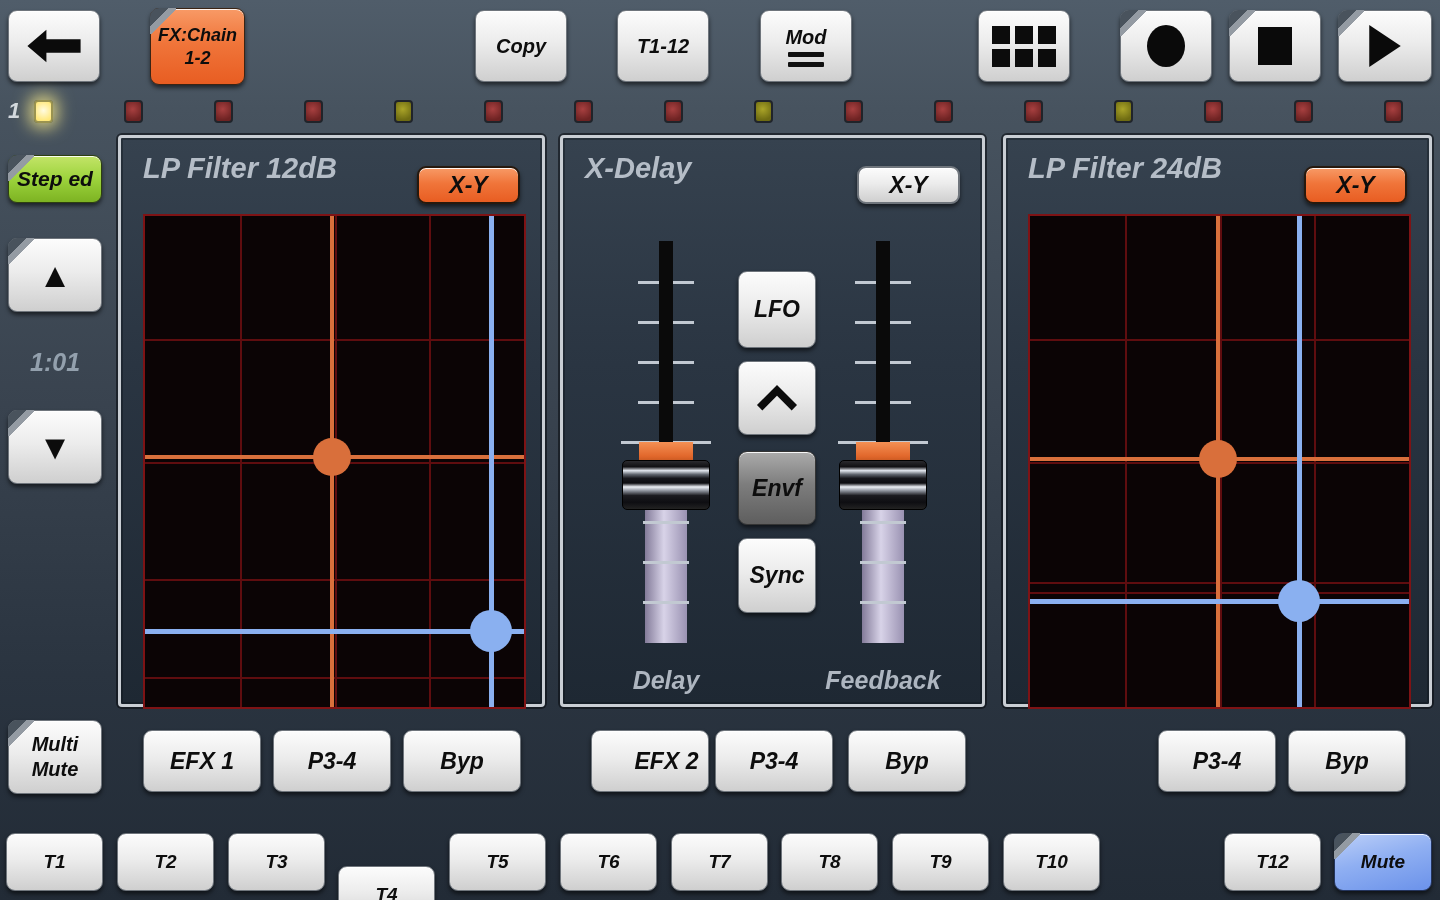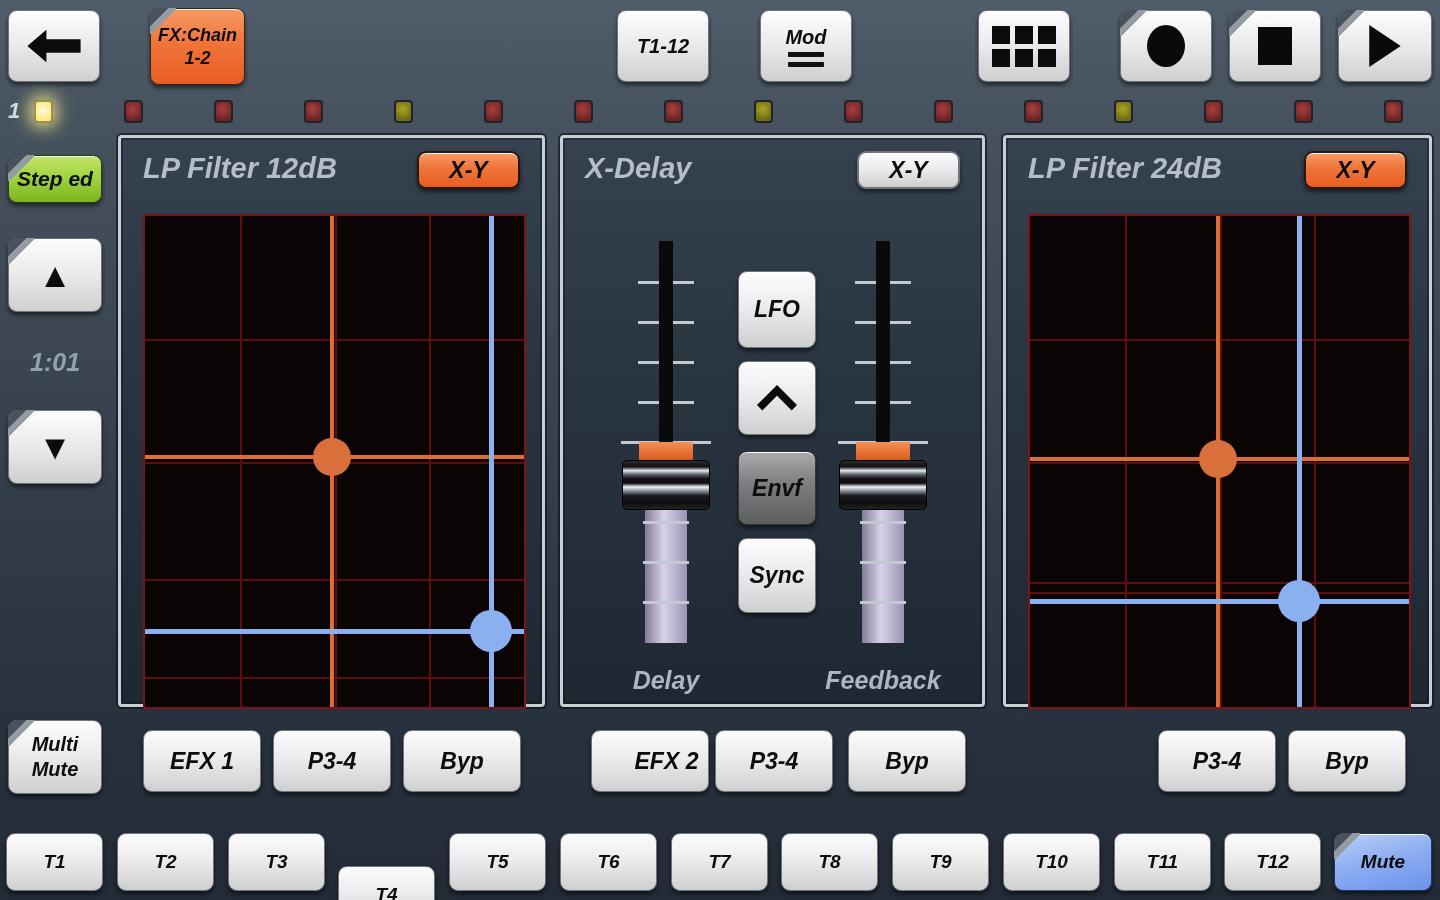--- a/index.html
+++ b/index.html
@@ -42,21 +42,21 @@
   .led-lit{background:radial-gradient(circle at 50% 45%,#fffbe0,#ffe87a 80%);border-color:#9a9350;
            box-shadow:0 0 16px 5px rgba(255,240,140,.75);}
   
   .panel{
     position:absolute;top:135px;height:572px;border-radius:4px;
     border:3px solid #c9ced4;
     background:linear-gradient(180deg,#36424f 0%,#2a3542 40%,#1e2833 100%);
     box-shadow:0 0 0 2px rgba(10,14,19,.6), inset 0 0 0 2px rgba(10,14,19,.35);
   }
   .ptitle{position:absolute;left:22px;top:14px;margin:0;font-size:29px;font-style:italic;font-weight:bold;color:#b5bdc7;}
-  .xy{top:13px;right:22px;width:103px;height:38px;font-size:23px;border-width:2px;}
+  .xy{top:28px;right:22px;width:103px;height:38px;font-size:23px;border-width:2px;}
   .xy.orange{border-color:#26190e;}
   .fxb{top:592px;width:118px;height:62px;font-size:23px;}
   
   .pad{position:absolute;left:22px;top:76px;width:383px;height:495px;background:#0b0405;border:2px solid #7e1315;}
   .glv{position:absolute;top:0;bottom:0;width:2px;background:#5f0d0f;}
   .glh{position:absolute;left:0;right:0;height:2px;background:#5f0d0f;}
   .ch-h{position:absolute;left:0;right:0;height:4px;margin-top:-2px;z-index:1;}
   .ch-v{position:absolute;top:0;bottom:0;width:4px;margin-left:-2px;z-index:1;}
   .ch-h.co{background:#d9703c;} .ch-v.co{background:#d9703c;}
   .ch-h.cb{background:#8ab0f0;height:5px;z-index:2;} .ch-v.cb{background:#8ab0f0;width:5px;z-index:2;}
@@ -91,20 +91,23 @@
     <svg width="58" height="38" viewBox="0 0 60 40">
         <polygon points="58,13 22,13 22,3 2,20 22,37 22,27 58,27" fill="#0b0b0b"></polygon>
       </svg>
   </button>
 
   <button class="btn tb orange fold" style="left:150px;top:8px;width:95px;height:77px;font-size:18px;line-height:1.25;">
     <span>FX:Chain</span>
     <span>1-2</span>
   </button>
 
+  <button class="btn tb" style="left:475px;">
+    <span>Copy</span>
+  </button>
 
   <button class="btn tb" style="left:617px;">
     <span>T1-12</span>
   </button>
 
   <button class="btn tb" style="left:760px;">
     <span>Mod</span>
     <div class="eqbar"></div>
     <div class="eqbar"></div>
   </button>
@@ -325,23 +328,20 @@
     </button>
   <button class="btn trk" style="left:781px;">
       <span>T8</span>
     </button>
   <button class="btn trk" style="left:892px;">
       <span>T9</span>
     </button>
   <button class="btn trk" style="left:1003px;">
       <span>T10</span>
     </button>
-  <button class="btn trk" style="left:1114px;">
-      <span>T11</span>
-    </button>
   <button class="btn trk" style="left:1224px;">
       <span>T12</span>
     </button>
   <button class="btn trk blue fold" style="left:1334px;width:98px;">
       <span>Mute</span>
     </button>
 
 </div>
 
 </body></html>

